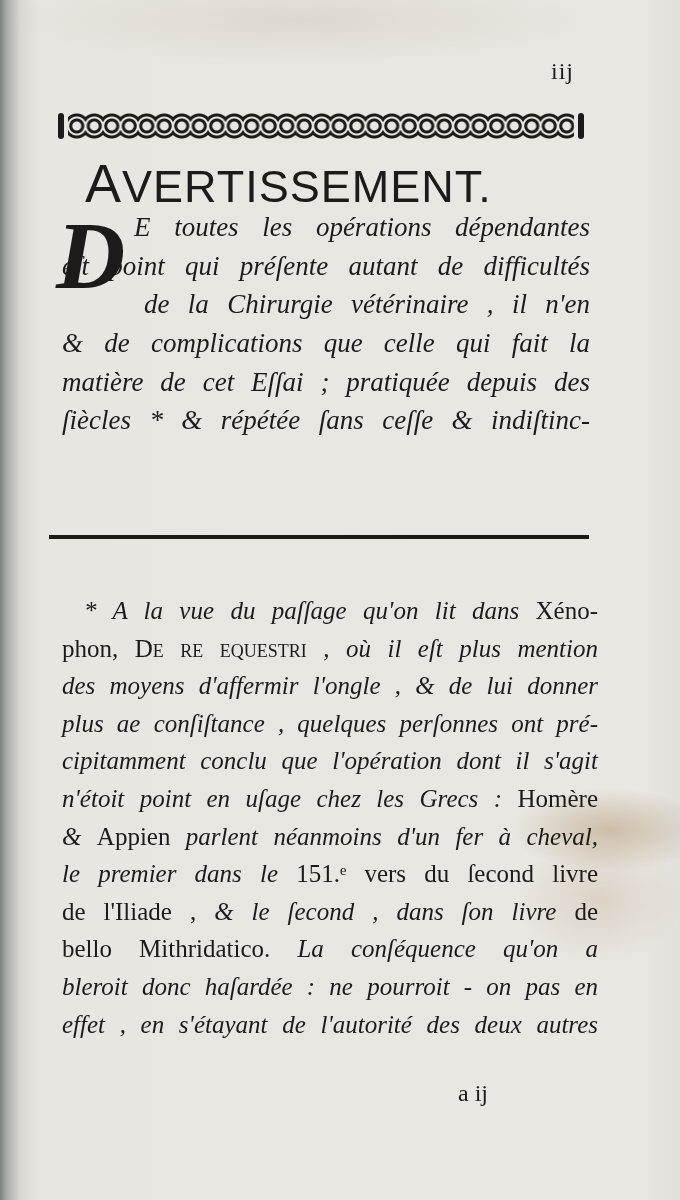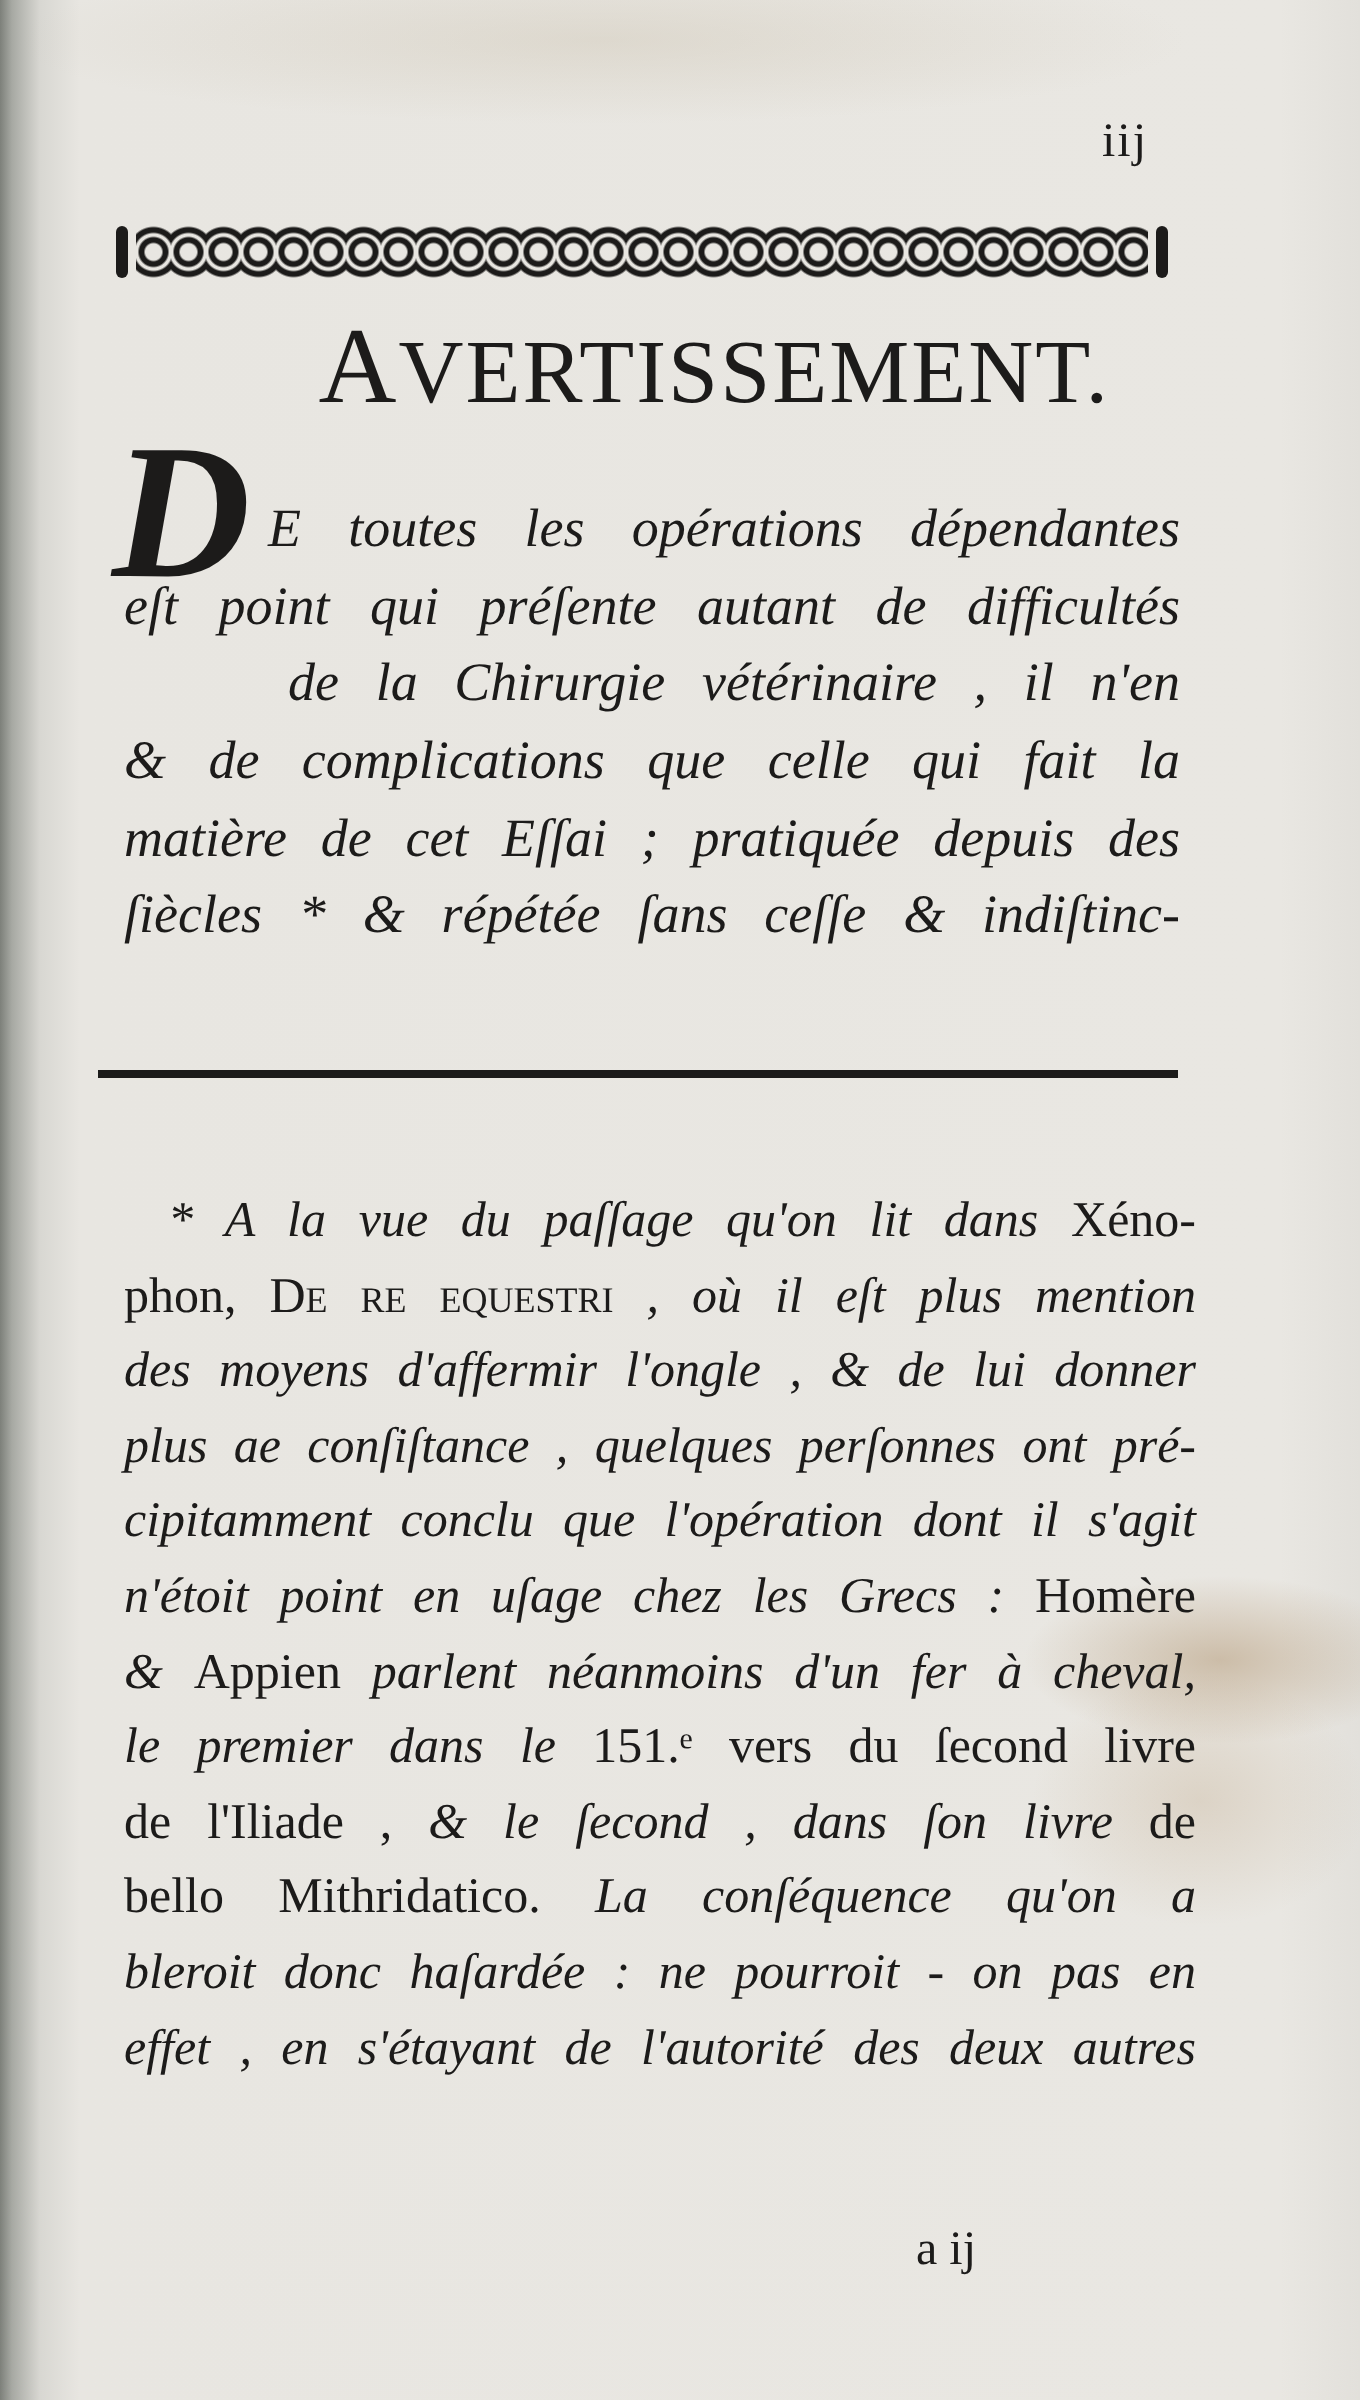--- a/index.html
+++ b/index.html
@@ -27,47 +27,47 @@
   }
   .ornament .end { width:6px; height:26px; background:#1c1b1a; border-radius:3px; }
   .ornament .chain {
     flex:1; height:26px; margin:0 4px;
     background:
       radial-gradient(circle at 50% 50%, transparent 4px, #1c1b1a 5px, #1c1b1a 7px, transparent 8px, transparent 9px, #1c1b1a 10px, #1c1b1a 12px, transparent 13px);
     background-size:17.5px 26px;
     background-repeat:repeat-x;
   }
   .title {
-    position:absolute; left:85px; top:152px; width:470px; text-align:right;
-    font-family:Liberation Serif, serif; font-size:45px; letter-spacing:1px;
+    position:absolute; left:85px; top:152px; width:470px; text-align:left;
+    font-family:Liberation Sans, sans-serif; font-size:45px; letter-spacing:1px;
   }
   .title .first { font-size:54px; }
   .body-text {
     position:absolute; left:62px; width:528px;
     font-family:"Liberation Serif", serif; font-style:italic;
-    font-size:27px; line-height:38.7px; text-align:justify;margin-top:37px;
+    font-size:27px; line-height:38.7px; text-align:justify;
   }
   .body-text .line { display:block; text-align:justify; text-align-last:justify; white-space:nowrap; height:38.7px; }
   .dropcap {
     position:absolute; left:56px; top:208px; font-size:96px; line-height:1;
     font-family:"Liberation Serif", serif; font-style:italic; font-weight:bold;
   }
   .rule {
     position:absolute; left:49px; top:535px; width:540px; height:4px; background:#1c1b1a;
   }
   .note {
     position:absolute; left:62px; top:548px; width:536px;
     font-family:"Liberation Serif", serif; font-style:italic;
     font-size:25px; line-height:37.6px;margin-top:44px;
   }
   .note .line { display:block; text-align:justify; text-align-last:justify; white-space:nowrap; height:37.6px; }
   .roman { font-style:normal; }
   .sc { font-style:normal; font-variant:small-caps; }
   .signature {
-    position:absolute; left:458px; top:1112px; font-size:24px; font-family:"Liberation Serif", serif;
+    position:absolute; left:458px; top:1080px; font-size:24px; font-family:"Liberation Serif", serif;
   }
 </style>
 </head>
 <body>
 
 <div class="page">
   <div class="folio">iij</div>
 
   <div class="ornament">
     <div class="end"></div>

